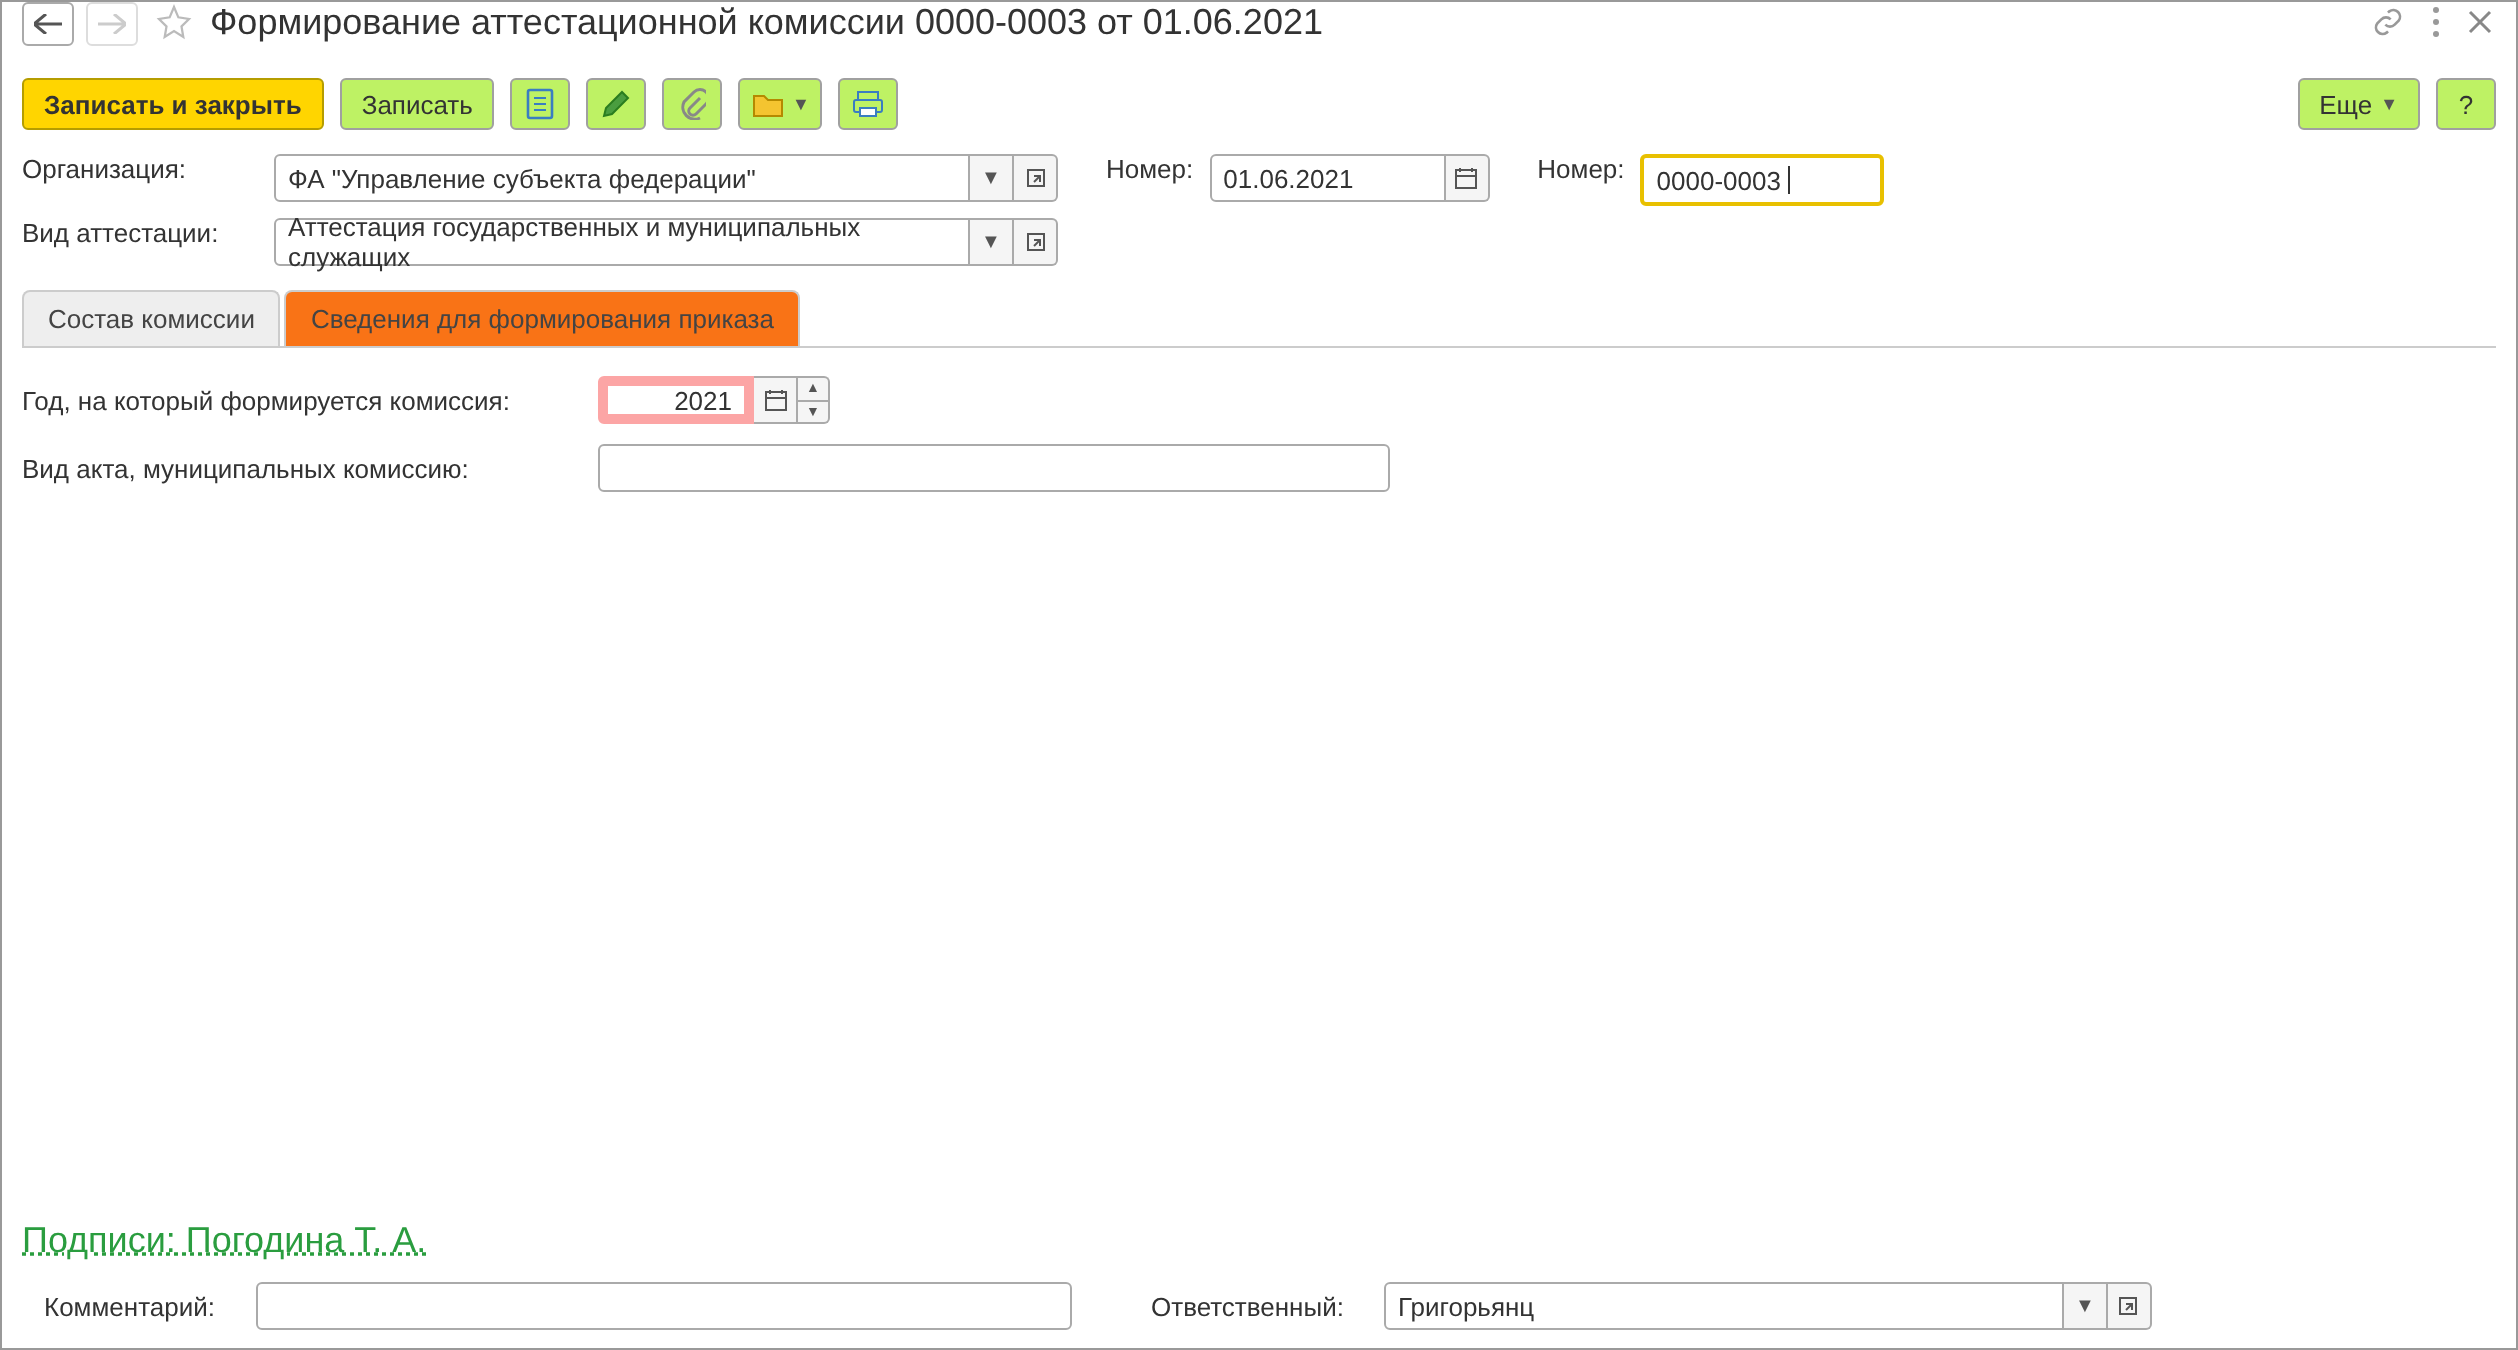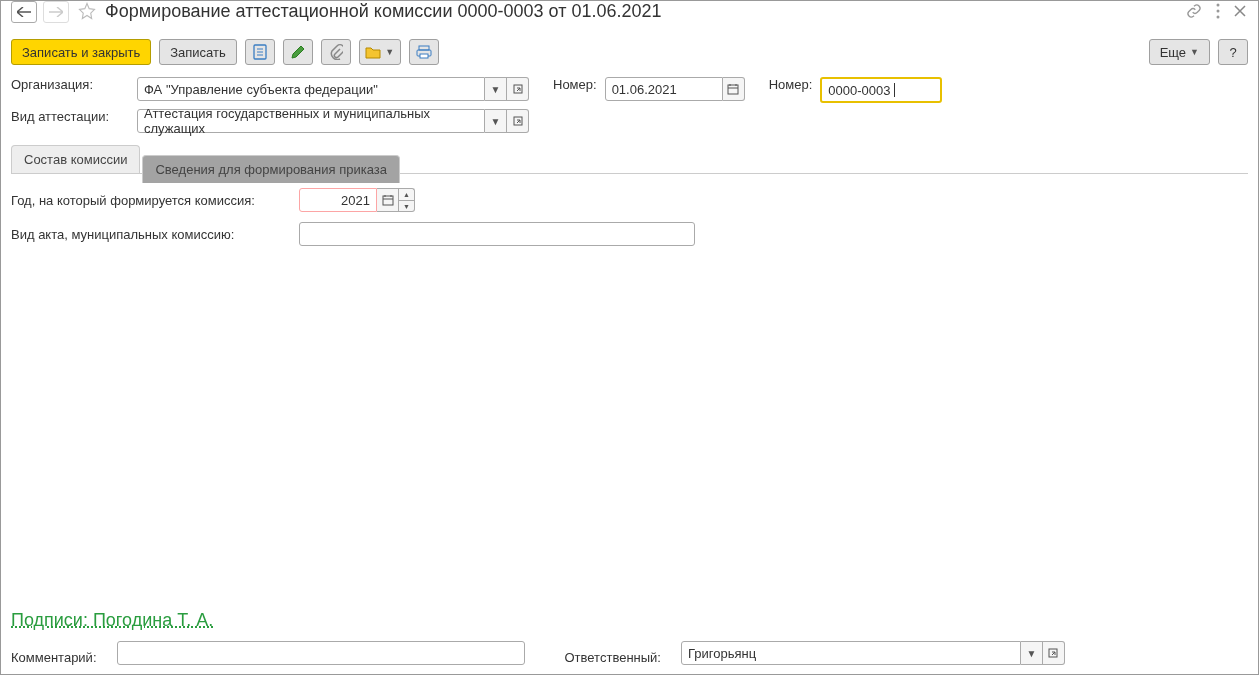--- a/index.html
+++ b/index.html
@@ -42,32 +42,32 @@
   display: flex;
   align-items: center;
   padding: 4px 10px 10px 10px;
   gap: 8px;
 }
 .btn {
   height: 26px;
   padding: 0 10px;
   border: 1px solid #a0a0a0;
   border-radius: 3px;
-  background: #e5e5e5;
+  background: #bef264;
   cursor: pointer;
   display: inline-flex;
   align-items: center;
   justify-content: center;
   font-size: 13px;
   color: #333;
 }
 .btn.primary {
   background: #ffd500;
   border-color: #b59d00;
-  font-weight: 400;
+  font-weight: 700;
 }
 .btn.icon { width: 30px; padding: 0; }
 .btn.icon.split { width: 42px; }
 .toolbar-right { margin-left: auto; display: flex; gap: 8px; }
 .btn .caret { margin-left: 4px; font-size: 9px; color: #555; }
 
 .form-rows { padding: 2px 10px; }
 .form-row { display: flex; align-items: flex-start; gap: 8px; margin-bottom: 6px; }
 .form-label { font-size: 13px; color: #333; }
 .org-label { width: 118px; }
@@ -120,55 +120,56 @@
   padding: 6px 12px;
   border: 1px solid #ccc;
   border-bottom: none;
   background: #eee;
   cursor: pointer;
   border-radius: 4px 4px 0 0;
   margin-right: 2px;
   color: #444;
 }
 .tab.active {
-  background: #a3a3a3;
+  background: #f97316;
   position: relative;
-  top: 10px;
+  top: 0;
 }
 
 .tab-body {
   border: none;
   padding: 14px 10px;
   height: 432px;
 }
 .inner-row { display: flex; align-items: center; gap: 8px; margin-bottom: 10px; }
 .inner-label { width: 280px; }
-.year-field { width: 78px; height: 24px; border: 1px solid #fca5a5; border-radius: 3px 0 0 3px; text-align: left; padding: 0 6px; display: flex; align-items: center; justify-content: flex-end; }
+.year-field { width: 78px; height: 24px; border: 5px solid #fca5a5; border-radius: 3px 0 0 3px; text-align: left; padding: 0 6px; display: flex; align-items: center; justify-content: flex-end; }
 .spinner { display: flex; flex-direction: column; }
 .spinner .sp {
   width: 16px; height: 12px; border: 1px solid #aaa; border-left: none;
   background: #f5f5f5; display: flex; align-items: center; justify-content: center;
   font-size: 7px; cursor: pointer; color: #555;
 }
 .spinner .sp:first-child { border-radius: 0 3px 0 0; border-bottom: none; }
 .spinner .sp:last-child { border-radius: 0 0 3px 0; }
 .act-field { width: 396px; height: 24px; border: 1px solid #aaa; border-radius: 3px; padding: 0 6px; }
 
 .sign-link {
   padding: 4px 10px;
   color: #2a9d3f;
   text-decoration: underline dotted;
   cursor: pointer;
   font-size: 18px;
 }
 .footer {
   display: flex;
-  align-items: flex-end;
+  align-items: center;
   padding: 6px 10px 10px 10px;
   gap: 20px;
+  margin-left: 11px;
 }
 .comment-field { width: 408px; height: 24px; border: 1px solid #aaa; border-radius: 3px; padding: 0 6px; }
 .resp-field { width: 340px; height: 24px; border: 1px solid #aaa; border-radius: 3px 0 0 3px; padding: 0 6px; display: flex; align-items: center; }
 
 svg { display: block; }
 </style>
 </head>
 <body>
 
 <div class="titlebar">

